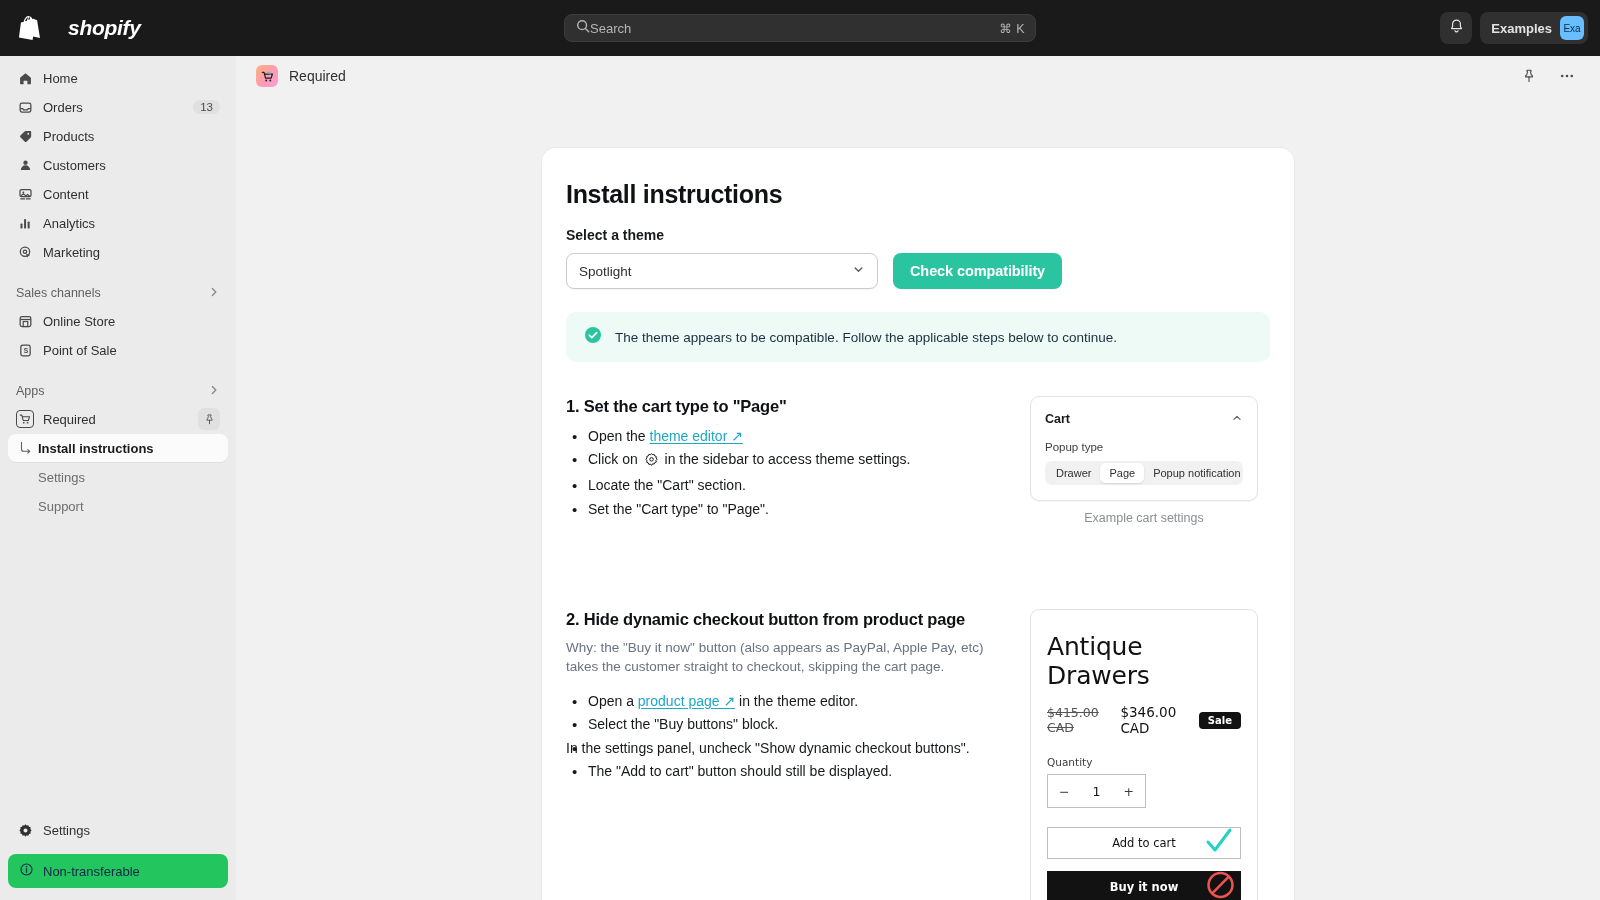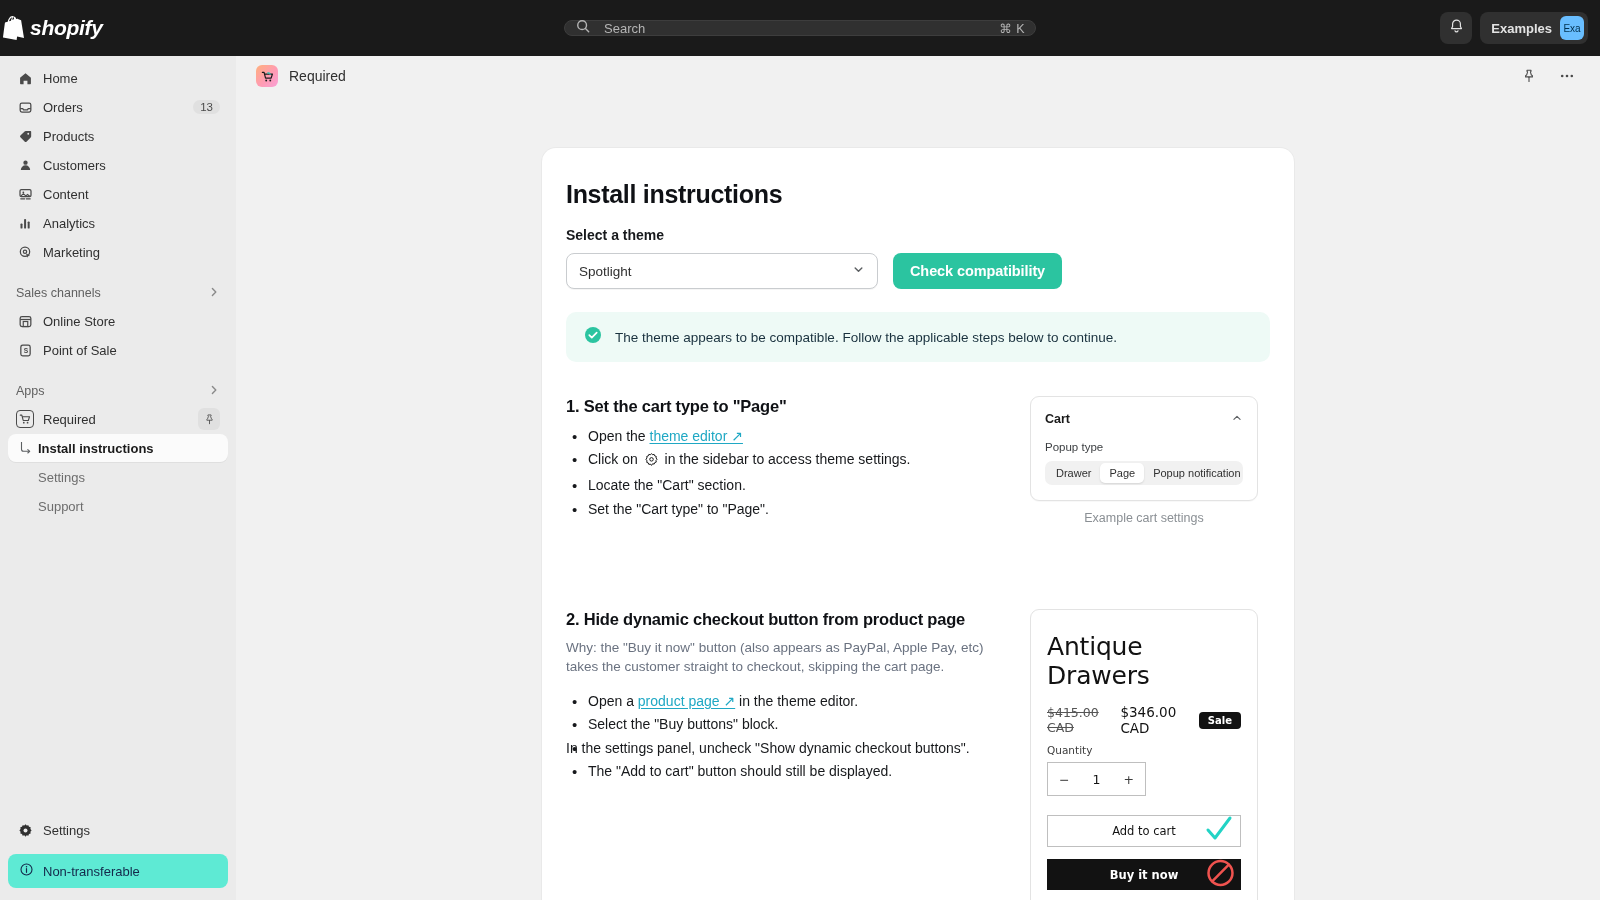--- a/index.html
+++ b/index.html
@@ -12,40 +12,40 @@
   }
 
   
   .topbar {
     height: 56px; width: 100%;
     background: #1a1a1a;
     display: flex; align-items: center;
     position: relative;
   }
   .brand {
-    display: flex; align-items: center; gap: 4px;
-    padding-left: 2px; width: 236px;
+    display: flex; align-items: center; gap: 26px;
+    padding-left: 18px; width: 236px;
   }
   .brand-mark {
     width: 24px; height: 26px;
     display: flex; align-items: center; justify-content: center;
   }
   .brand-word {
     color: #fff; font-size: 21px; font-weight: 700;
     font-style: italic; letter-spacing: -0.3px;
   }
   .search-wrap {
     position: absolute; left: 50%; transform: translateX(-50%);
     width: 472px;
   }
   .searchbox {
-    height: 16px; background: #303030;
+    height: 28px; background: #303030;
     border: 1px solid #3d3d3d; border-radius: 8px;
     display: flex; align-items: center; padding: 0 10px 0 11px;
-    gap: 14px;
+    gap: 0;
   }
   .searchbox .ph { color: #b5b5b5; font-size: 13px; flex: 1; }
   .searchbox .kbd { color: #b5b5b5; font-size: 12.5px; letter-spacing: 0.5px; }
   .top-right {
     margin-left: auto; display: flex; align-items: center;
     gap: 8px; padding-right: 12px;
   }
   .icon-btn-dark {
     width: 32px; height: 32px; border-radius: 8px;
     background: #303030; display: flex;
@@ -110,21 +110,21 @@
     border: 1.3px solid #4a4a4a;
     display: flex; align-items: center; justify-content: center;
   }
   .pin-btn {
     margin-left: auto; width: 22px; height: 22px;
     border-radius: 6px; background: #e0e0e0;
     display: flex; align-items: center; justify-content: center;
   }
   .sidebar-bottom { margin-top: auto; padding-bottom: 12px; }
   .nontransfer {
-    height: 34px; background: #5eead4; border-radius: 8px;
+    height: 34px; background: #22c55e; border-radius: 8px;
     display: flex; align-items: center; gap: 9px; padding: 0 11px;
     margin-top: 10px;
   }
   .nontransfer .lbl { font-size: 13px; color: #14284a; font-weight: 500; }
 
   
   .main {
     flex: 1; background: #f1f1f1;
     display: flex; flex-direction: column;
     overflow: hidden;
@@ -252,21 +252,21 @@
   .prod-card {
     border: 1px solid #e3e3e3; border-radius: 9px;
     background: #fff; padding: 22px 16px 18px 16px;
     box-shadow: 0 1px 1px rgba(0,0,0,.03);
   }
   .prod-title {
     font-family: "DejaVu Sans", sans-serif;
     font-size: 25px; font-weight: 400; color: #121212;
     letter-spacing: -0.2px; margin-bottom: 14px;
   }
-  .price-row { display: flex; align-items: center; gap: 11px; margin-bottom: 8px; }
+  .price-row { display: flex; align-items: center; gap: 11px; margin-bottom: 20px; }
   .price-old {
     font-family: "DejaVu Sans", sans-serif;
     font-size: 12.5px; color: #555; text-decoration: line-through;
   }
   .price-new { font-family: "DejaVu Sans", sans-serif; font-size: 13.5px; color: #121212; }
   .sale-pill {
     background: #121212; color: #fff;
     font-family: "DejaVu Sans", sans-serif;
     font-size: 10px; font-weight: 700;
     border-radius: 4px; padding: 3px 9px;

